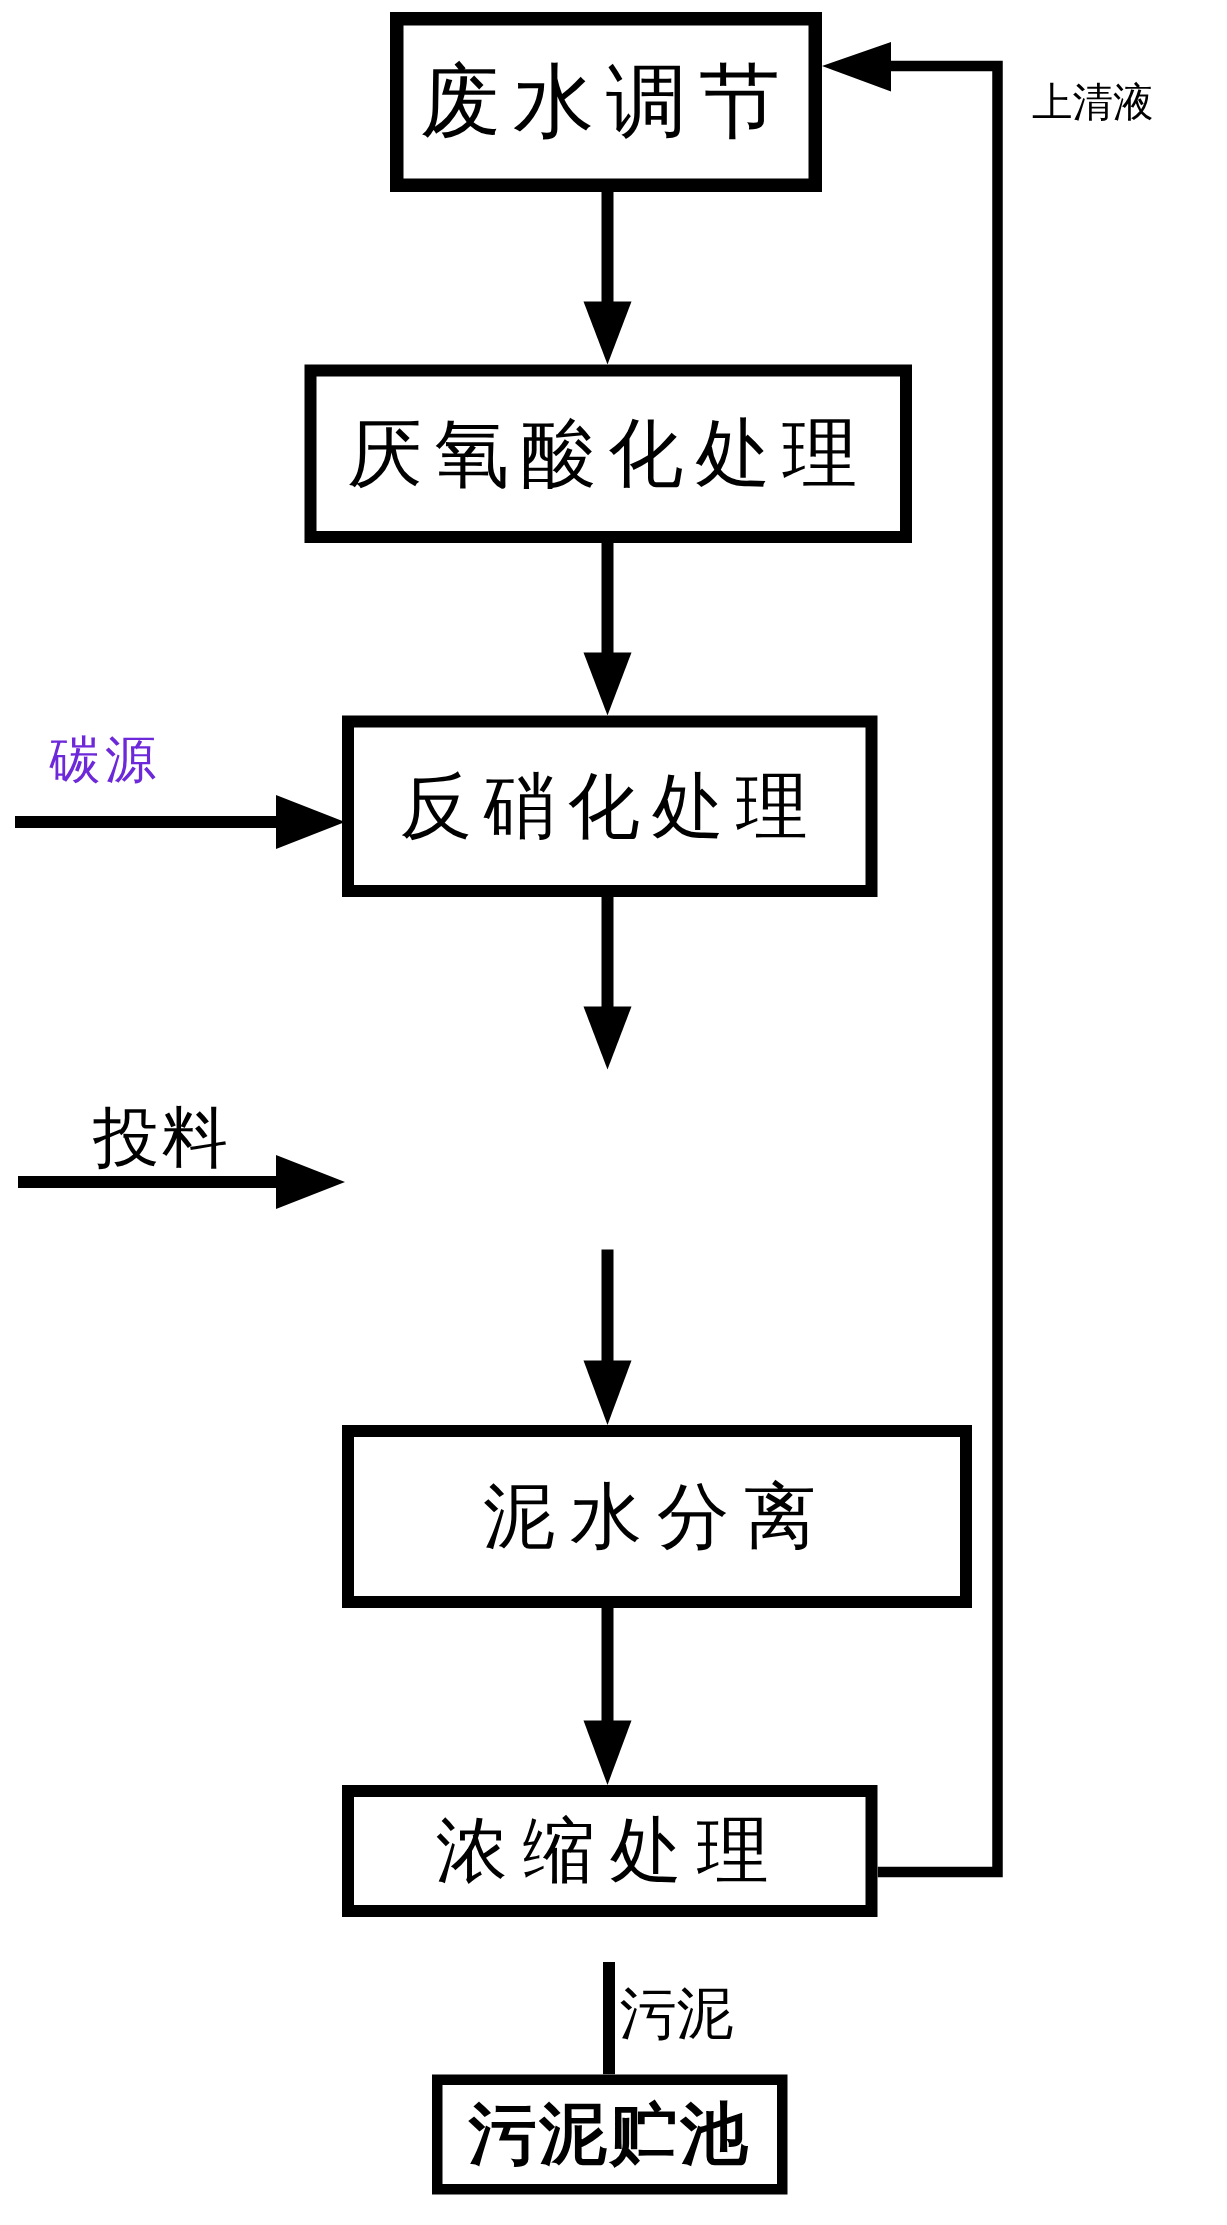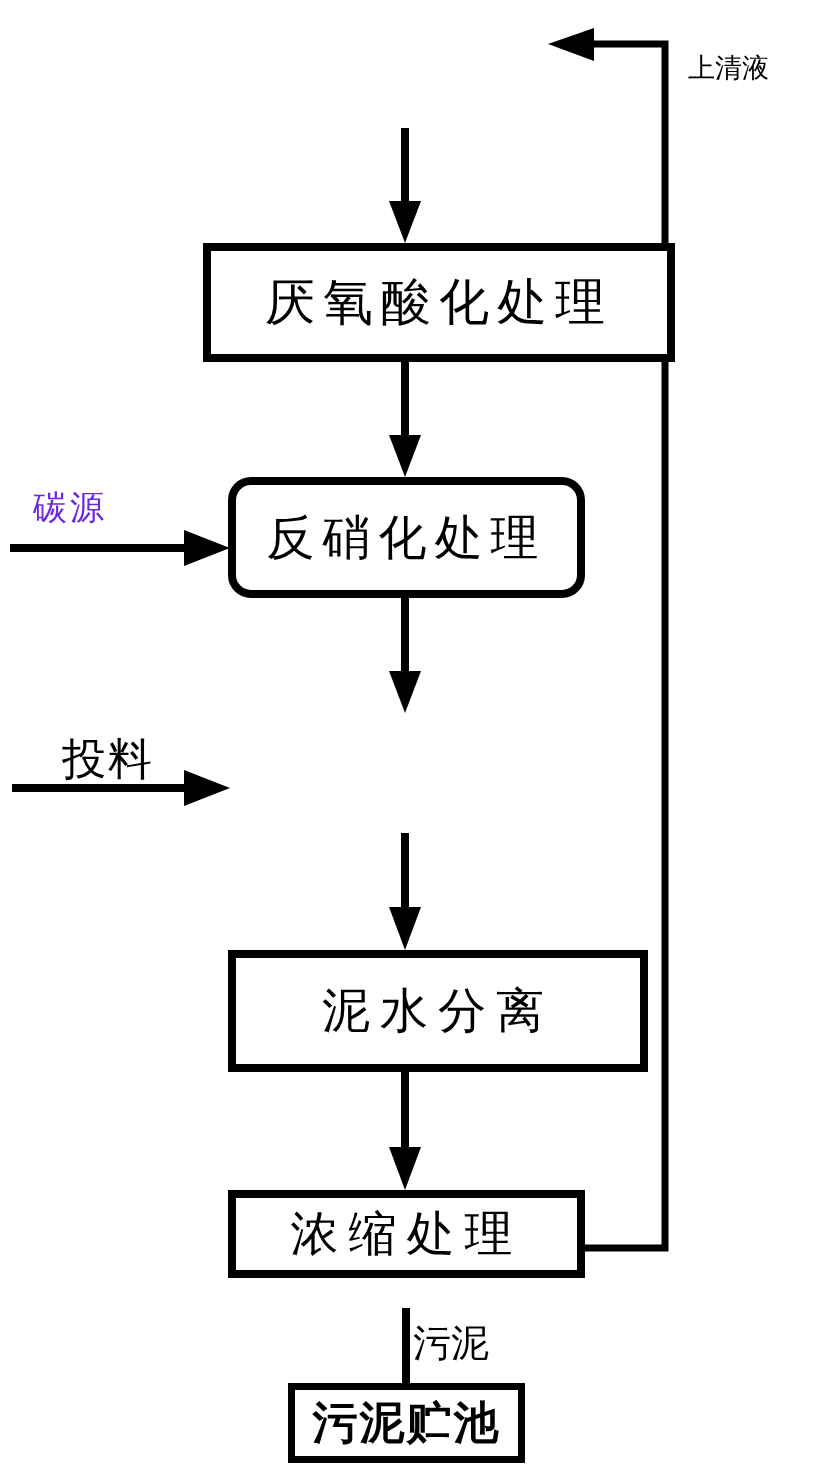--- a/index.html
+++ b/index.html
@@ -31,22 +31,22 @@
     display: flex;
     align-items: center;
     justify-content: center;
     text-align: center;
     white-space: nowrap;
   }
   .node span {
     display: block;
   }
   .node-1 { left: 260px; top: 8px;    width: 288px; height: 120px; border-width: 9px; font-size: 54px; letter-spacing: 8px; }
-  .node-2 { left: 203px; top: 243px;  width: 472px; height: 119px; font-size: 50px; letter-spacing: 8px; }
-  .node-3 { left: 228px; top: 477px;  width: 357px; height: 121px; font-size: 48px; letter-spacing: 8px; border-radius: 23px; }
+  .node-2 { left: 203px; top: 243px;  width: 405px; height: 119px; font-size: 50px; letter-spacing: 8px; }
+  .node-3 { left: 228px; top: 477px;  width: 357px; height: 121px; font-size: 48px; letter-spacing: 8px; }
   .node-4 { left: 228px; top: 713px;  width: 357px; height: 120px; font-size: 48px; letter-spacing: 10px; }
   .node-5 { left: 228px; top: 950px;  width: 420px; height: 122px; font-size: 48px; letter-spacing: 10px; }
   .node-6 { left: 228px; top: 1190px; width: 357px; height: 88px; font-size: 48px; letter-spacing: 10px; }
   .node-7 { left: 288px; top: 1383px; width: 237px; height: 80px; border-width: 7px; font-size: 45px; letter-spacing: 2px; font-weight: bold; }
   .edge-label {
     position: absolute;
     white-space: nowrap;
     line-height: 1;
   }
   .label-supernatant { left: 688px; top: 55px;   font-size: 27px; }
@@ -99,20 +99,23 @@
       <line x1="12" y1="788" x2="186" y2="788" stroke="#000" stroke-width="8"></line>
       <polygon points="184,770 184,806 230,788" fill="#000"></polygon>
     </g>
 
     <g>
       <polyline points="585,1248 665,1248 665,44 592,44" fill="none" stroke="#000" stroke-width="7"></polyline>
       <polygon points="594,28 594,61 548,44" fill="#000"></polygon>
     </g>
   </svg>
 
+  <div class="node node-1">
+    <span>废水调节</span>
+  </div>
   <div class="node node-2">
     <span>厌氧酸化处理</span>
   </div>
   <div class="node node-3">
     <span>反硝化处理</span>
   </div>
   <div class="node node-5">
     <span>泥水分离</span>
   </div>
   <div class="node node-6">

